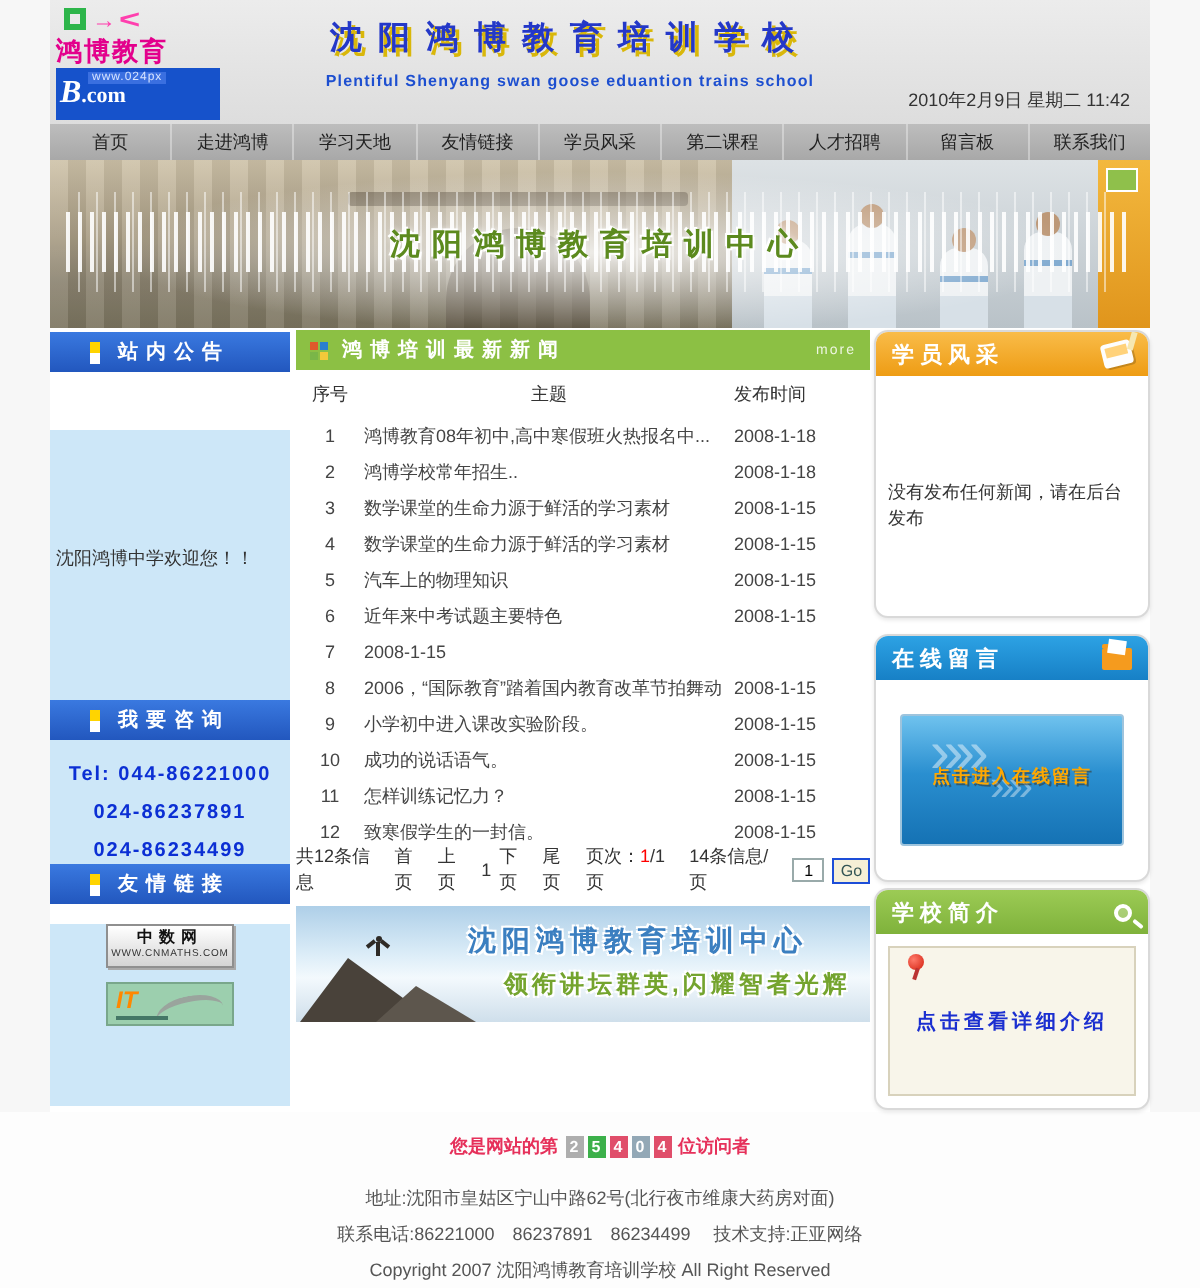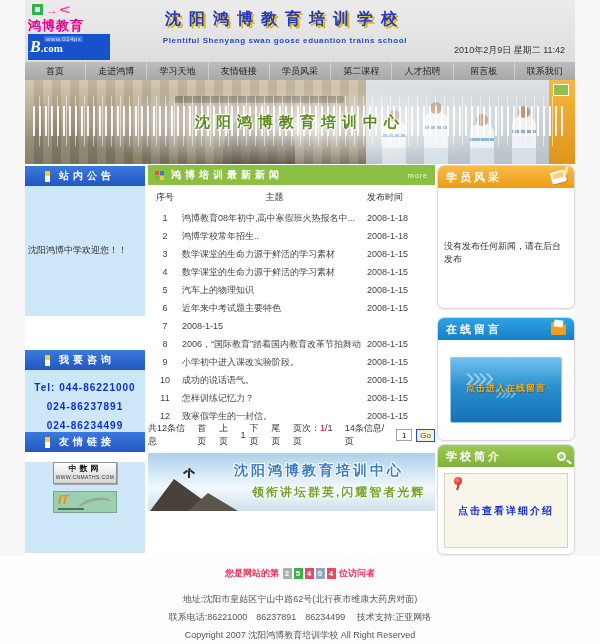--- a/index.html
+++ b/index.html
@@ -56,21 +56,21 @@
   .main { position:relative; height:392px; background:#fff; }
 
   
   .col-left { position:absolute; left:0; top:0; width:120px; }
   .lbox { position:absolute; left:0; width:120px; }
   .lbox-hd { height:20px; background:linear-gradient(180deg,#3a79e0,#2257be); color:#fff; font-size:10px; font-weight:bold;
     letter-spacing:4px; display:flex; align-items:center; padding-left:20px; }
   .hd-icon { width:5px; height:11px; background:linear-gradient(180deg,#ffd400 0 50%, #fff 50% 100%); margin-right:9px; flex:none; }
   .lbox-bd { background:#cde7f8; }
   .box-notice { top:2px; }
-  .notice-bd { height:130px; }
+  .notice-bd { height:156px;margin-top:29px; }
   .notice-text { padding:58px 3px 0 3px; font-size:9px; color:#333; }
   .box-consult { top:186px; }
   .consult-bd { height:66px; padding-top:8px; }
   .phone { font-size:10px; font-weight:bold; color:#0b2fd4; letter-spacing:1px; line-height:19px; text-align:center; }
   .box-links { top:268px; }
   .links-bd { height:91px; }
   .link1 { width:64px; height:22px; margin:10px auto 0; background:linear-gradient(180deg,#fff,#d4d4d4); border:1px solid #8f8f8f;
     text-align:center; cursor:pointer; box-shadow:1px 1px 0 #aaa; }
   .link1-t { display:block; font-size:8px; font-weight:bold; color:#111; letter-spacing:3px; line-height:11px; }
   .link1-s { display:block; font-size:5px; color:#333; line-height:7px; letter-spacing:.4px; }

